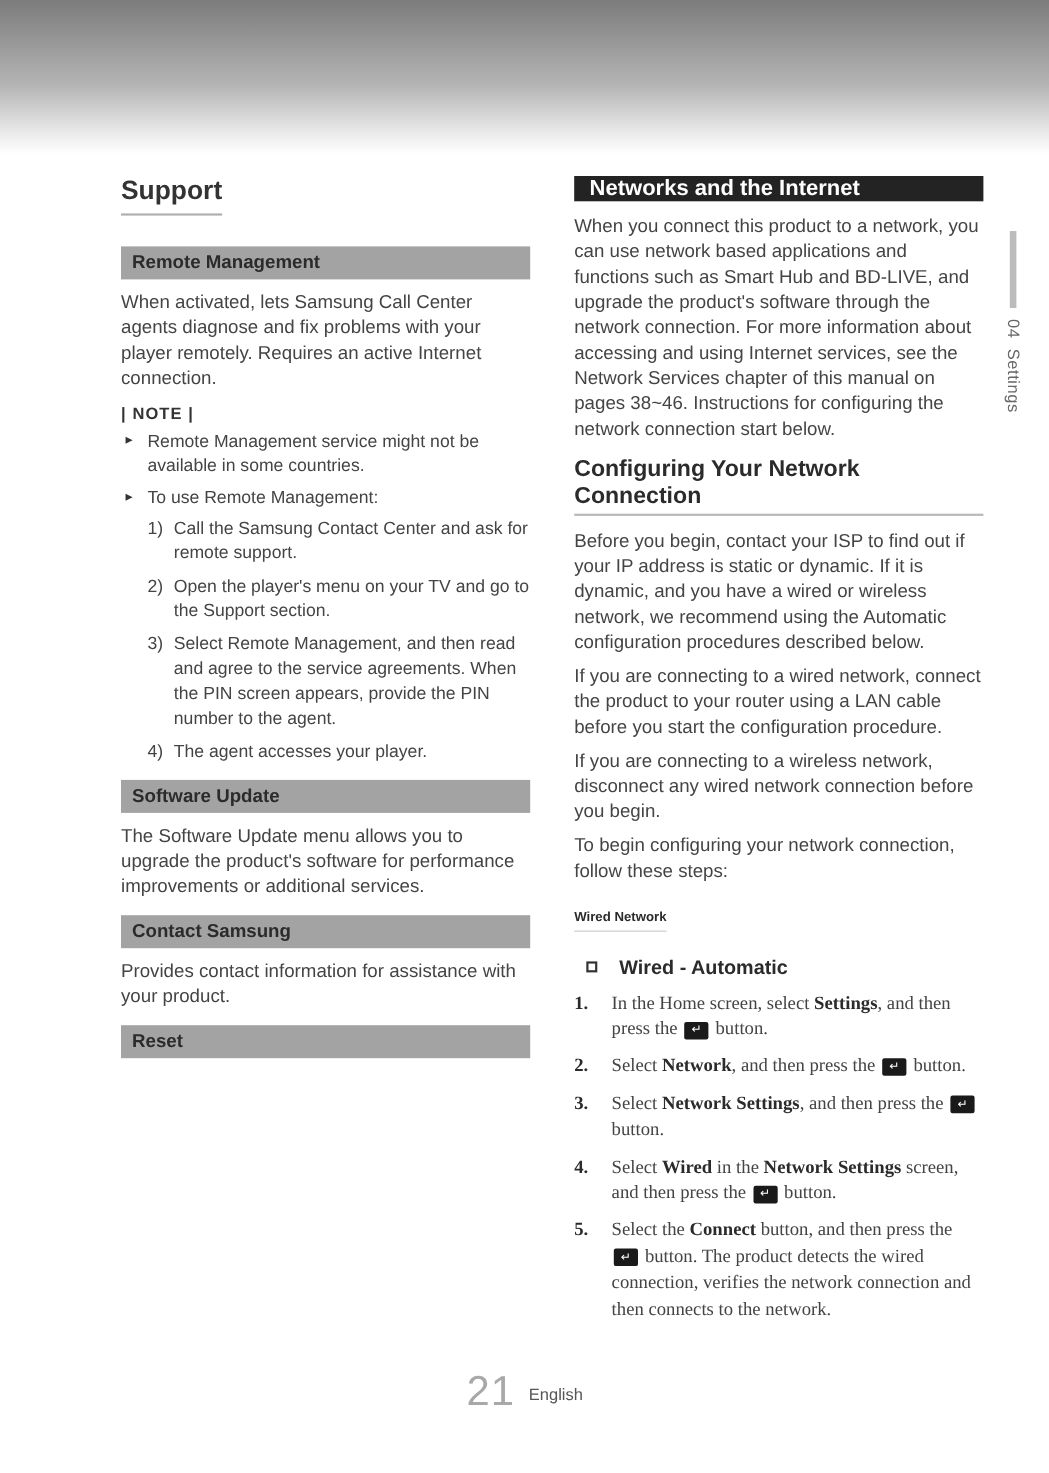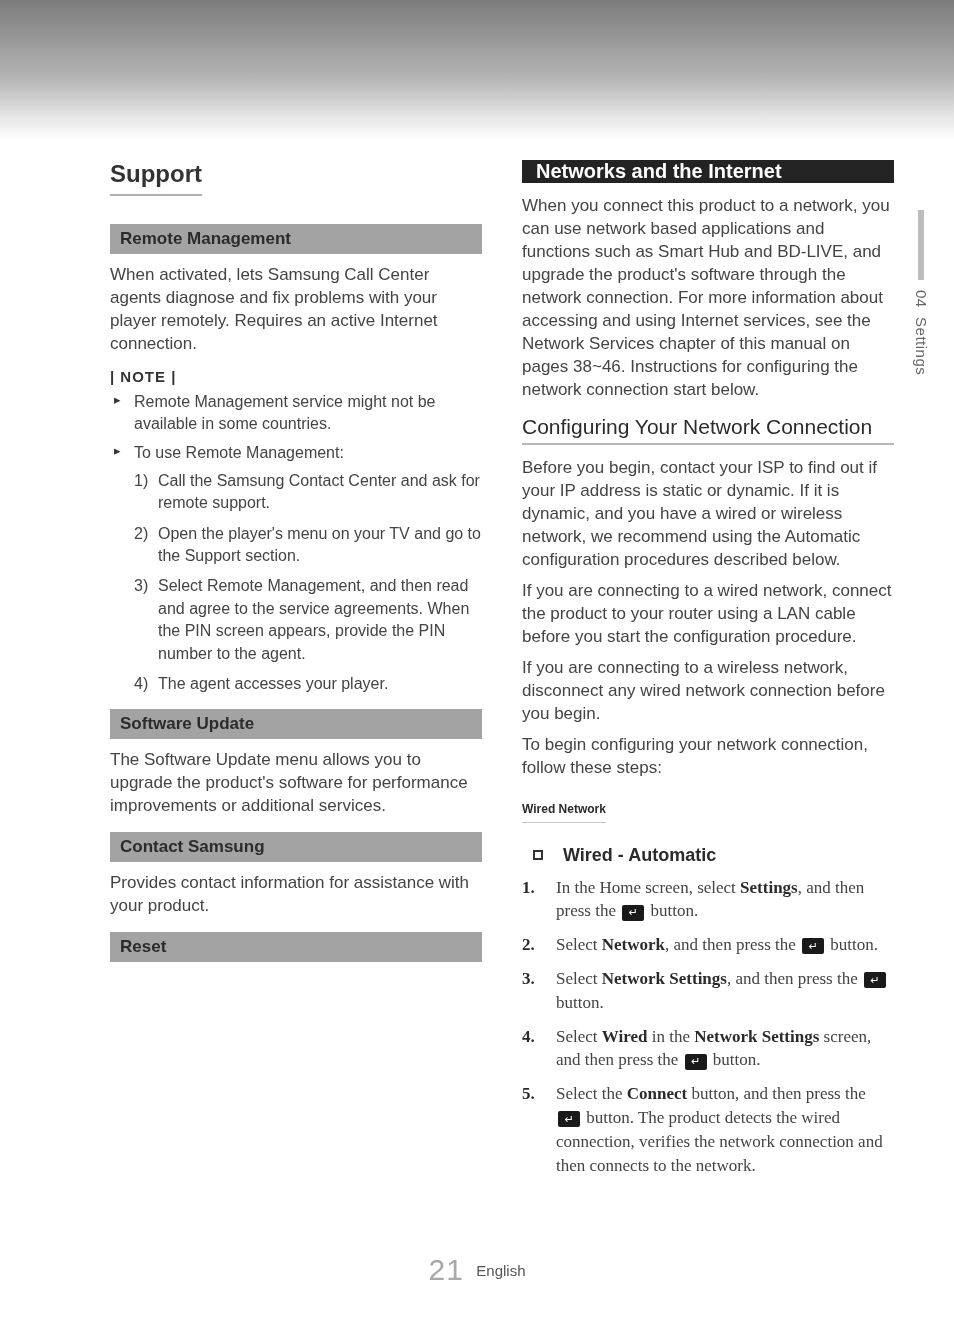--- a/index.html
+++ b/index.html
@@ -125,21 +125,21 @@
     counter-increment: np;
   }
   ol.numparen > li::before {
     content: counter(np) ")";
     position: absolute;
     left: 0;
     top: 0;
   }
   h3.mid-title {
     font-size: 21px;
-    font-weight: 400;
+    font-weight: 700;
     color: #2b2b2b;
     padding-bottom: 4px;
     border-bottom: 2px solid #b8b8b8;
     margin: 14px 0 12px 0;
   }
   h4.small-title {
     font-size: 12px;
     font-weight: 700;
     color: #2b2b2b;
     padding-bottom: 6px;
@@ -204,21 +204,21 @@
     margin: 0 2px;
   }
   .enter-icon::before { content: "↵"; }
   .footer {
     position: absolute;
     bottom: 52px;
     left: 0; right: 0;
     text-align: center;
   }
   .footer .pg {
-    font-size: 30px;
+    font-size: 38px;
     font-weight: 300;
     color: #a8a8a8;
     letter-spacing: 1px;
     margin-right: 8px;
   }
   .footer .lang {
     font-size: 15px;
     color: #555;
     vertical-align: 4px;
   }

